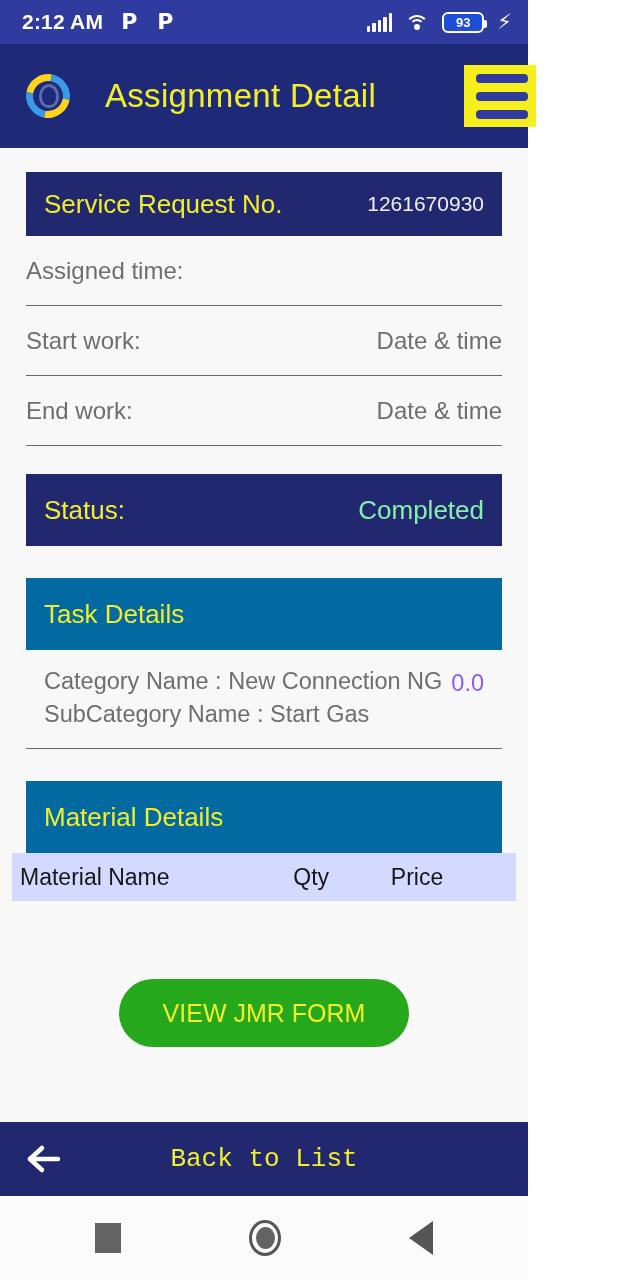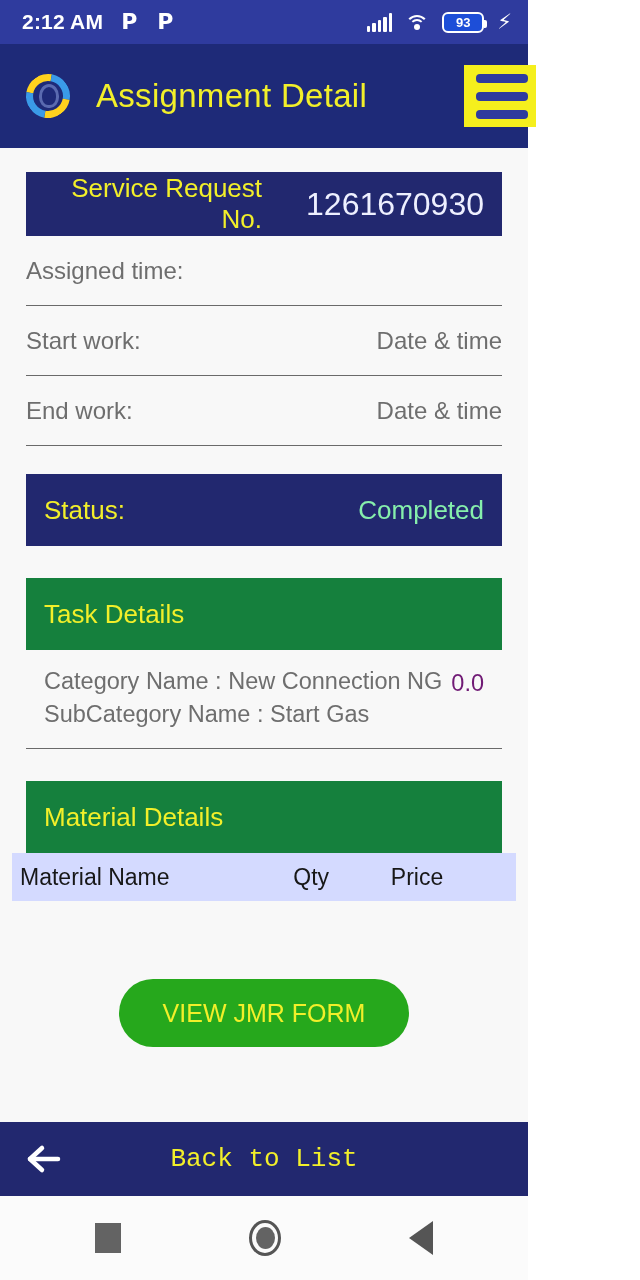--- a/index.html
+++ b/index.html
@@ -70,20 +70,21 @@
   .batt-text { font-size:13px; font-weight:bold; color:#ffffff; }
   .bolt { font-size:21px; color:#ffffff; line-height:1; font-family:"DejaVu Sans", sans-serif; }
 
   
   .appbar {
     height:104px; flex:0 0 104px;
     background:#1e2a78;
     display:flex; align-items:center;
     padding-left:22px;
     position:relative;
+    gap:9px;
   }
   .logo {
     width:52px; height:52px; flex:0 0 52px;
     position:relative;
   }
   .logo .ring {
     position:absolute; inset:4px;
     border-radius:50%;
     border:7px solid transparent;
     border-top-color:#ffd21e;
@@ -129,21 +130,21 @@
 
   .card-head {
     margin:24px 26px 0 26px;
     background:#22286f;
     height:64px;
     display:flex; align-items:center; justify-content:space-between;
     padding:0 18px;
     text-align:right;
   }
   .card-head .lbl { font-size:26px; color:#f2ef2a; }
-  .card-head .val { font-size:32px; color:#eef0ff;margin-left:44px; }
+  .card-head .val { font-size:21px; color:#eef0ff;margin-left:44px; }
 
   .info-list { margin:0 26px; }
   .info-row {
     height:70px;
     display:flex; align-items:center; justify-content:space-between;
     border-bottom:1.6px solid #6a6a6a;
   }
   .info-row .k { font-size:24px; color:#6e6e6e; }
   .info-row .v { font-size:24px; color:#6e6e6e; }
 
@@ -152,36 +153,36 @@
     background:#22286f;
     height:72px;
     display:flex; align-items:center; justify-content:space-between;
     padding:0 18px;
   }
   .status-bar-card .lbl { font-size:26px; color:#f2ef2a; }
   .status-bar-card .val { font-size:26px; color:#86efac; }
 
   .section-head {
     margin:32px 26px 0 26px;
-    background:#15803d;
+    background:#0369a1;
     height:72px;
     display:flex; align-items:center;
     padding:8px 18px;
   }
   .section-head .lbl { font-size:26px; color:#f2ef2a; }
 
   .task-body {
     margin:0 26px;
     padding:18px 18px 20px 18px;
     border-bottom:1.6px solid #6a6a6a;
     display:flex; justify-content:space-between; align-items:flex-start;
   }
   .task-lines { display:flex; flex-direction:column; gap:6px; }
   .task-lines div { font-size:23.5px; color:#6e6e6e; }
-  .task-amount { font-size:23.5px; color:#701a75; padding-top:2px; }
+  .task-amount { font-size:23.5px; color:#8b5cf6; padding-top:2px; }
 
   .mat-head-row {
     margin:0 12px;
     background:#d4daff;
     height:48px;
     display:flex; align-items:center;
     padding:0 8px;
   }
   .mat-head-row .c-name { flex:0 0 56%; font-size:23px; color:#171717; }
   .mat-head-row .c-qty  { flex:0 0 20%; font-size:23px; color:#171717; }

